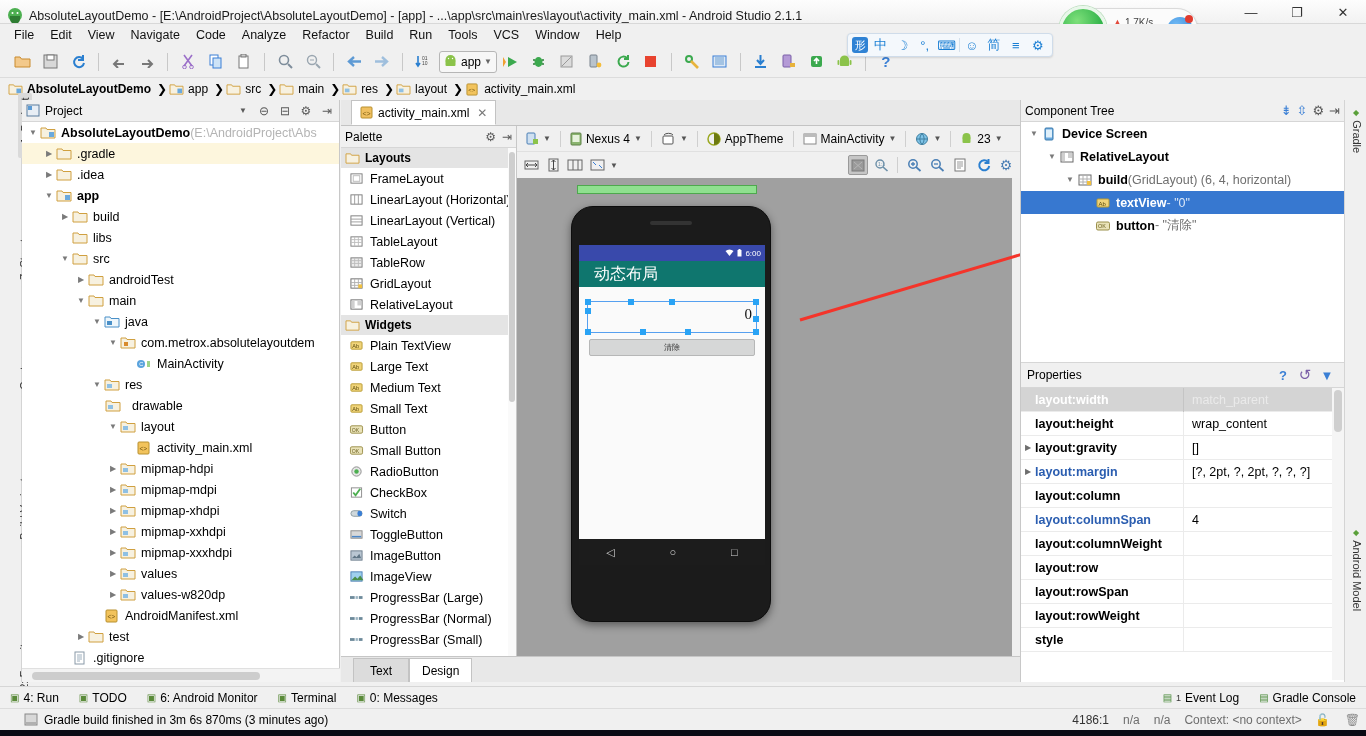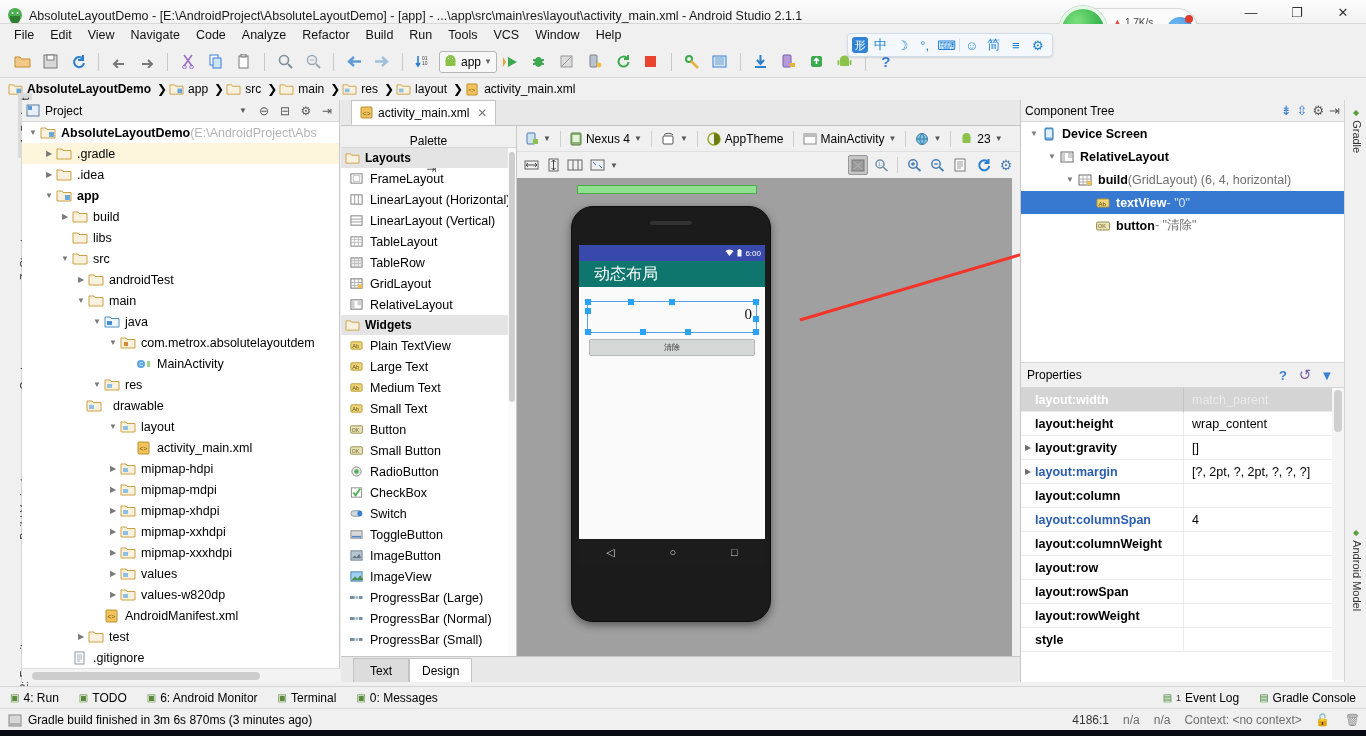--- a/index.html
+++ b/index.html
@@ -141,22 +141,22 @@
     display: flex; align-items: center; gap: 5px; height: 25px; padding: 0 8px;
     background: #fff; border: 1px solid #c3c3c3; border-bottom: 1px solid #fff;
     font-size: 12px; margin-left: 10px;
   }
   .etab .x { color: #777; font-size: 12px; margin-left: 3px; }
 
   .designer { position: absolute; top: 26px; left: 0; width: 679px; height: 530px; background: #f0f0f0; display: flex; }
 
   
   .palette { width: 176px; height: 530px; background: #fff; border-right: 1px solid #c8c8c8; position: relative; }
-  .pal-head { height: 22px; background: #f0f0f0; display: flex; align-items: center; padding: 8px 4px;
-              border-bottom: 1px solid #d6d6d6; flex-direction: column; }
+  .pal-head { height: 22px; background: #f0f0f0; display: flex; align-items: center; padding: 0 4px;
+              border-bottom: 1px solid #d6d6d6; }
   .pal-head .ttl { flex: 1; font-size: 12px; }
   .pal-list { position: absolute; top: 22px; bottom: 0; left: 0; right: 0; overflow: hidden; }
   .pal-group { height: 20px; background: #e4e4e4; display: flex; align-items: center; gap: 5px;
                padding-left: 4px; font-weight: bold; font-size: 12px; }
   .pal-item { height: 21px; display: flex; align-items: center; gap: 6px; padding-left: 8px; font-size: 12.5px;
               white-space: nowrap; overflow: hidden; }
   .pal-scroll { position: absolute; right: 0; top: 22px; width: 8px; height: 508px; background: #fafafa; }
   .pal-scroll .th { position: absolute; top: 4px; left: 1px; width: 6px; height: 250px; background: #cecece; border-radius: 3px; }
 
   
@@ -239,21 +239,21 @@
   
   .toolwin {
     position: absolute; left: 0; top: 686px; width: 1366px; height: 22px; background: #f0f0f0;
     display: flex; align-items: center; border-top: 1px solid #d6d6d6;
   }
   .twitem { display: flex; align-items: center; gap: 4px; padding: 0 10px; font-size: 12px; }
   .statusbar-b {
     position: absolute; left: 0; top: 708px; width: 1366px; height: 22px; background: #f0f0f0;
     display: flex; align-items: center; border-top: 1px solid #dcdcdc;
   }
-  .sb-left { display: flex; align-items: flex-end; gap: 6px; padding-left: 8px; font-size: 12px; }
+  .sb-left { display: flex; align-items: center; gap: 6px; padding-left: 24px; font-size: 12px; }
   .sb-right { position: absolute; right: 6px; display: flex; align-items: center; gap: 14px;
               font-size: 12px; color: #6d6d6d; }
   .taskbar { position: absolute; left: 0; top: 730px; width: 1366px; height: 6px; background: #0a0a14; }
 </style>
 </head>
 <body>
 
 <div class="app">
 
   <div class="titlebar">
@@ -672,21 +672,21 @@
           <span class="tname">MainActivity</span>
         </div>
         <div class="trow" style="padding-left: 68px;">
           <span class="twist">▼</span>
           <svg viewBox="0 0 16 14" width="15" height="13" class="ficon">
             <path d="M1 2h5l1 1.5h8V12H1z" fill="#f7f1e0" stroke="#d0a040"></path>
             <rect x="3" y="6" width="5" height="4" fill="#8fc0e4"></rect>
           </svg>
           <span class="tname">res</span>
         </div>
-        <div class="trow" style="padding-left: 44px; gap: 6px;">
+        <div class="trow" style="padding-left: 63px; gap: 6px;">
           <span class="twist"></span>
           <svg viewBox="0 0 16 14" width="15" height="13" class="ficon">
             <path d="M1 2h5l1 1.5h8V12H1z" fill="#f7f1e0" stroke="#d0a040"></path>
             <rect x="3" y="6" width="5" height="4" fill="#8fc0e4"></rect>
           </svg>
           <span class="tname">drawable</span>
         </div>
         <div class="trow" style="padding-left: 84px;">
           <span class="twist">▼</span>
           <svg viewBox="0 0 16 14" width="15" height="13" class="ficon">

